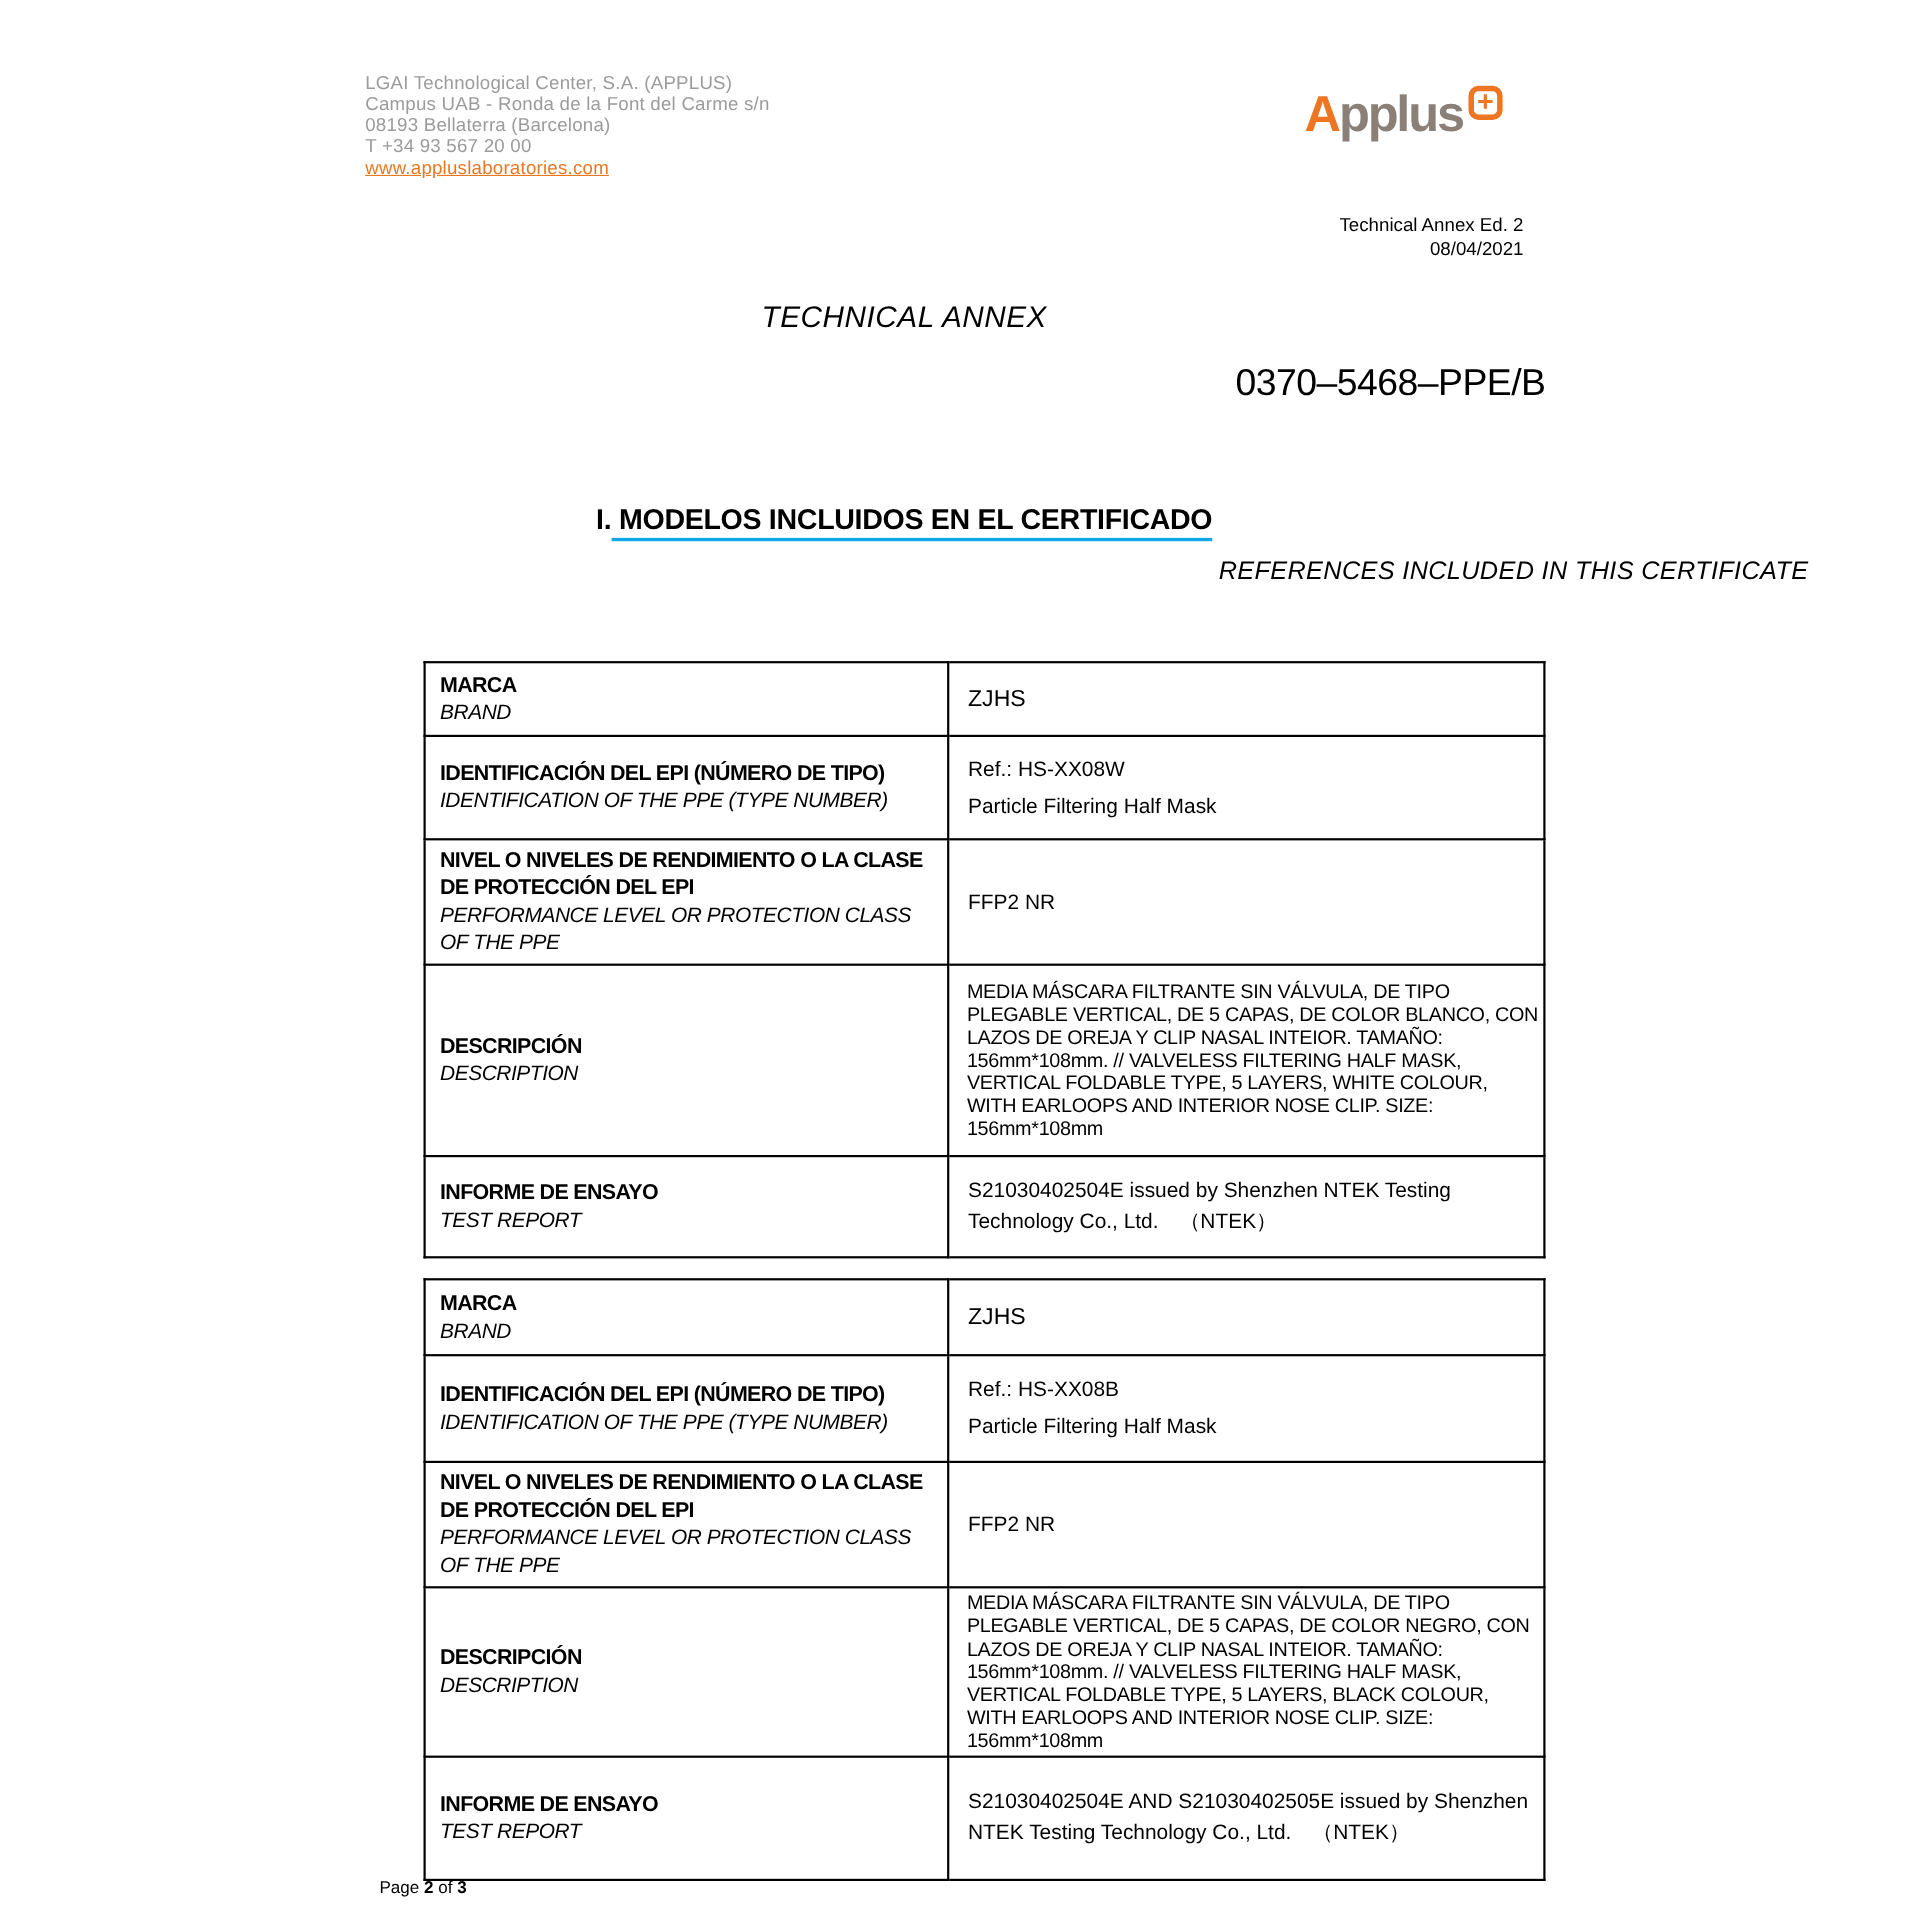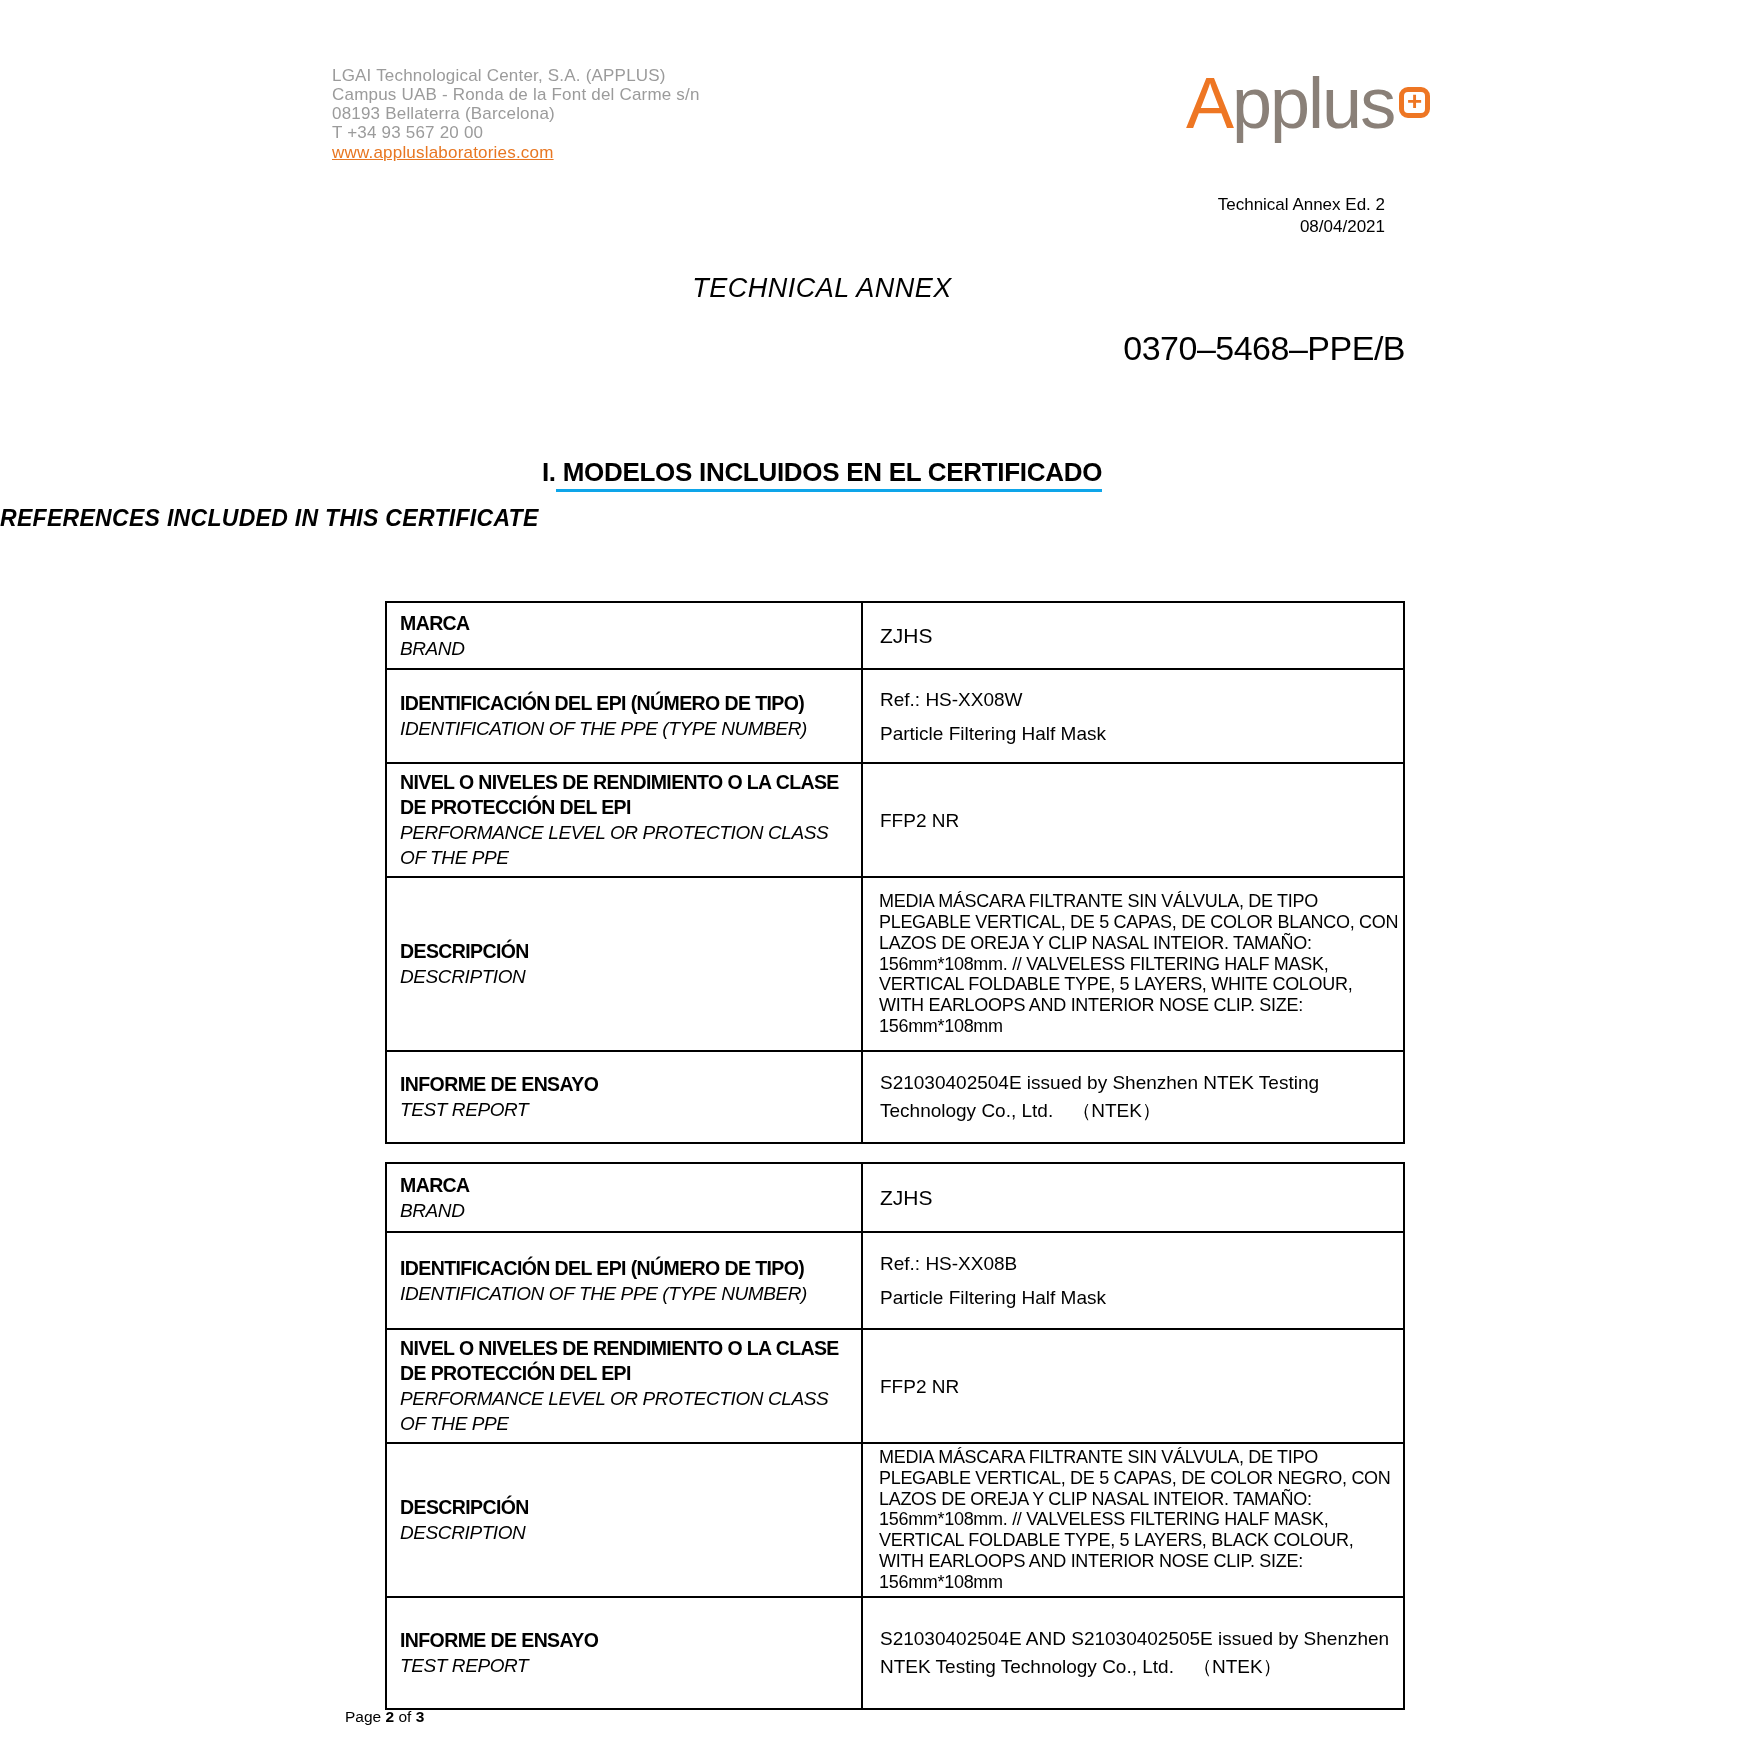--- a/index.html
+++ b/index.html
@@ -9,21 +9,21 @@
   }
 
   
   .address { position:absolute; left:332px; top:66px; font-size:17px; line-height:19px;
              color:#9b9b9b; letter-spacing:0.2px; }
   .address .line { white-space:nowrap; }
   .website { color:#e87722; text-decoration:underline; margin-top:1px; display:inline-block; cursor:pointer; }
 
   
   .logo { position:absolute; left:1186px; top:68px; white-space:nowrap; }
-  .logo-text { font-size:72px; font-weight:normal; letter-spacing:-2px; line-height:70px;text-align:center; }
+  .logo-text { font-size:46px; font-weight:bold; letter-spacing:-2px; line-height:70px;text-align:center; }
   .logo-a { color:#ee7623; }
   .logo-rest { color:#8a8078; }
   .plus-badge { display:inline-block; vertical-align:18px; margin-left:5px;
                 width:21px; height:21px; border:5px solid #ee7623; border-radius:9px;
                 color:#ee7623; font-weight:bold; font-size:26px; line-height:19px; text-align:center; }
 
   
   .annex-meta { position:absolute; top:194px; right:370px; text-align:right;
                 font-size:17px; line-height:22px; }
 
@@ -31,22 +31,22 @@
   .title-block { position:absolute; top:266px; left:0; width:1644px; text-align:center; }
   .title-main  { font-size:31px; font-weight:bold; letter-spacing:-0.5px; }
   .title-sub   { font-size:27px; font-style:italic; letter-spacing:0.5px; margin-top:7px; }
 
   .cert-number { position:absolute; top:329px; right:350px; font-size:34px; font-weight:normal;
                  letter-spacing:-0.5px; white-space:nowrap; }
 
   .section-title { position:absolute; top:457px; left:0; width:1644px; text-align:center;
                    font-size:26px; font-weight:bold; letter-spacing:-0.3px; }
   .section-title .u { border-bottom:3px solid #0ea5e9; padding-bottom:2px; }
-  .section-sub { position:absolute; top:505px; left:0; width:1644px; text-align:left;
-                 font-size:23px; font-style:italic; letter-spacing:0.3px;font-weight:bold; }
+  .section-sub { position:absolute; top:505px; left:0; width:1644px; text-align:right;
+                 font-size:23px; font-style:italic; letter-spacing:0.3px; }
 
   
   table.cert-table { position:absolute; left:385px; width:1018px; border-collapse:collapse;
                      table-layout:fixed; }
   #table1 { top:601px; }
   #table2 { top:1162px; }
   .cert-table td { border:2px solid #000; vertical-align:middle; }
   .cert-table td.lbl { padding:6px 6px 6px 13px; }
   .cert-table td.val { padding:6px 6px 6px 17px; font-size:19px; }
   .lbl-es { font-size:19.5px; font-weight:bold; letter-spacing:-0.6px; line-height:25px; }

